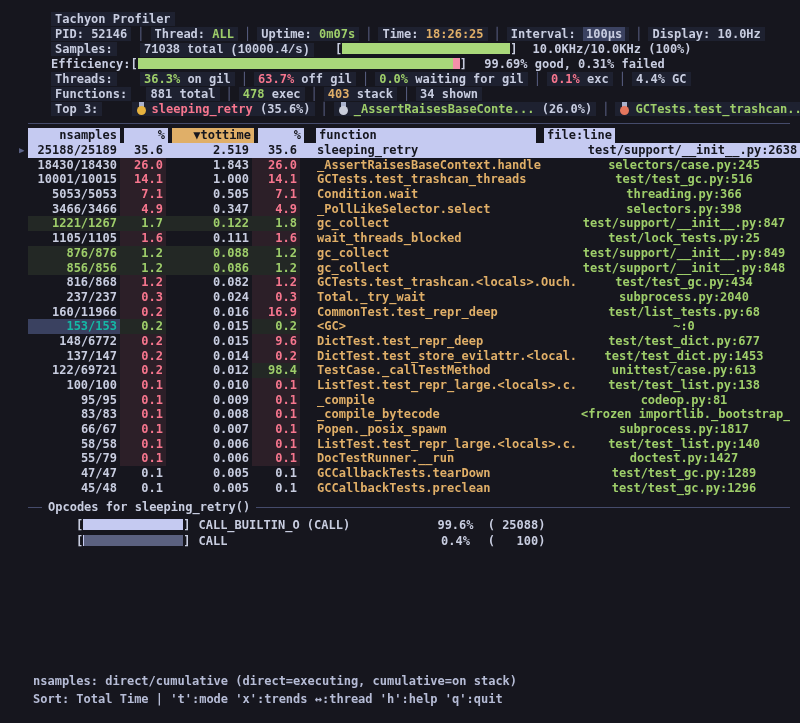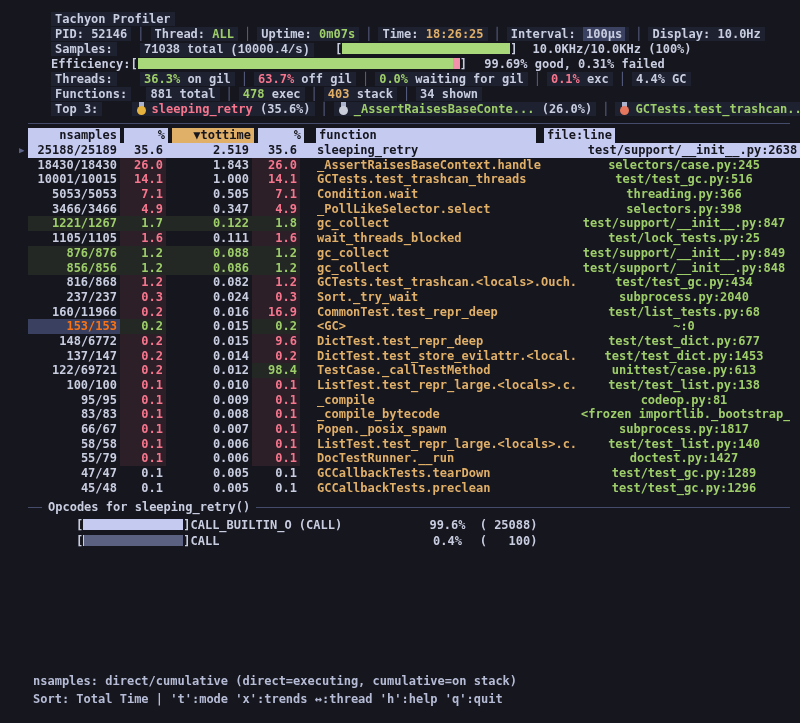--- a/index.html
+++ b/index.html
@@ -40,30 +40,30 @@
   .c-tt{width:86px;text-align:right;}
   .c-p2{width:48px;text-align:right;}
   .c-fn{width:264px;text-align:left;margin-left:14px;color:var(--amber);}
   .c-file{flex:1;text-align:center;color:var(--filegreen);}
   .h-ns{width:92px;text-align:right;} .h-p1{width:44px;text-align:right;}
   .h-tt{width:82px;text-align:right;} .h-p2{width:46px;text-align:right;}
   .h-fn{width:220px;margin-left:8px;} .h-file{margin-left:4px;}
   .red-pct{color:var(--red);background:rgba(247,118,142,.10);}
   .green-pct{color:var(--green);background:rgba(158,206,106,.10);}
   .green-ns{color:var(--green);}
-  .hl-ns{background:#3a4160;color:#f97316;}
+  .hl-ns{background:#3a4160;color:#14b8a6;}
   .trow.sel{background:var(--lav);width:779px;}
   .trow.sel .cell{color:var(--darktext) !important;background:transparent !important;}
   .rowptr{position:absolute;left:-9px;top:0;color:var(--dim);font-size:9px;}
   
   .op-title{display:flex;align-items:center;height:15px;line-height:15px;margin:4px 0 2px 0;}
   .op-title .dash{width:14px;border-top:1px solid var(--rule);margin-right:6px;}
   .op-title .grow{flex:1;border-top:1px solid var(--rule);margin-left:6px;}
   .op-row{height:16px;line-height:16px;margin-left:48px;white-space:nowrap;}
-  .op-name{display:inline-block;width:232px;}
+  .op-name{display:inline-block;width:232px;margin-left:8px;}
   .op-pct{display:inline-block;width:50px;text-align:center;}
   .op-cnt{display:inline-block;white-space:pre;}
   .footer{position:absolute;left:33px;top:660px;margin-top:12px;}
   .footer .fline{height:18px;line-height:18px;color:var(--footer);white-space:nowrap;}
 </style>
 </head>
 <body>
 
 <div class="screen">
 
@@ -193,21 +193,21 @@
           <span class="cell c-tt">0.082</span>
           <span class="cell c-p2 red-pct">1.2</span>
           <span class="cell c-fn">GCTests.test_trashcan.&lt;locals&gt;.Ouch...</span>
           <span class="cell c-file">test/test_gc.py:434</span>
         </div>
         <div class="trow">
           <span class="cell c-ns">237/237</span>
           <span class="cell c-p1 red-pct">0.3</span>
           <span class="cell c-tt">0.024</span>
           <span class="cell c-p2 red-pct">0.3</span>
-          <span class="cell c-fn">Sort._try_wait</span>
+          <span class="cell c-fn">Total._try_wait</span>
           <span class="cell c-file">subprocess.py:2040</span>
         </div>
         <div class="trow">
           <span class="cell c-ns">160/11966</span>
           <span class="cell c-p1 red-pct">0.2</span>
           <span class="cell c-tt">0.016</span>
           <span class="cell c-p2 red-pct">16.9</span>
           <span class="cell c-fn">CommonTest.test_repr_deep</span>
           <span class="cell c-file">test/list_tests.py:68</span>
         </div>

